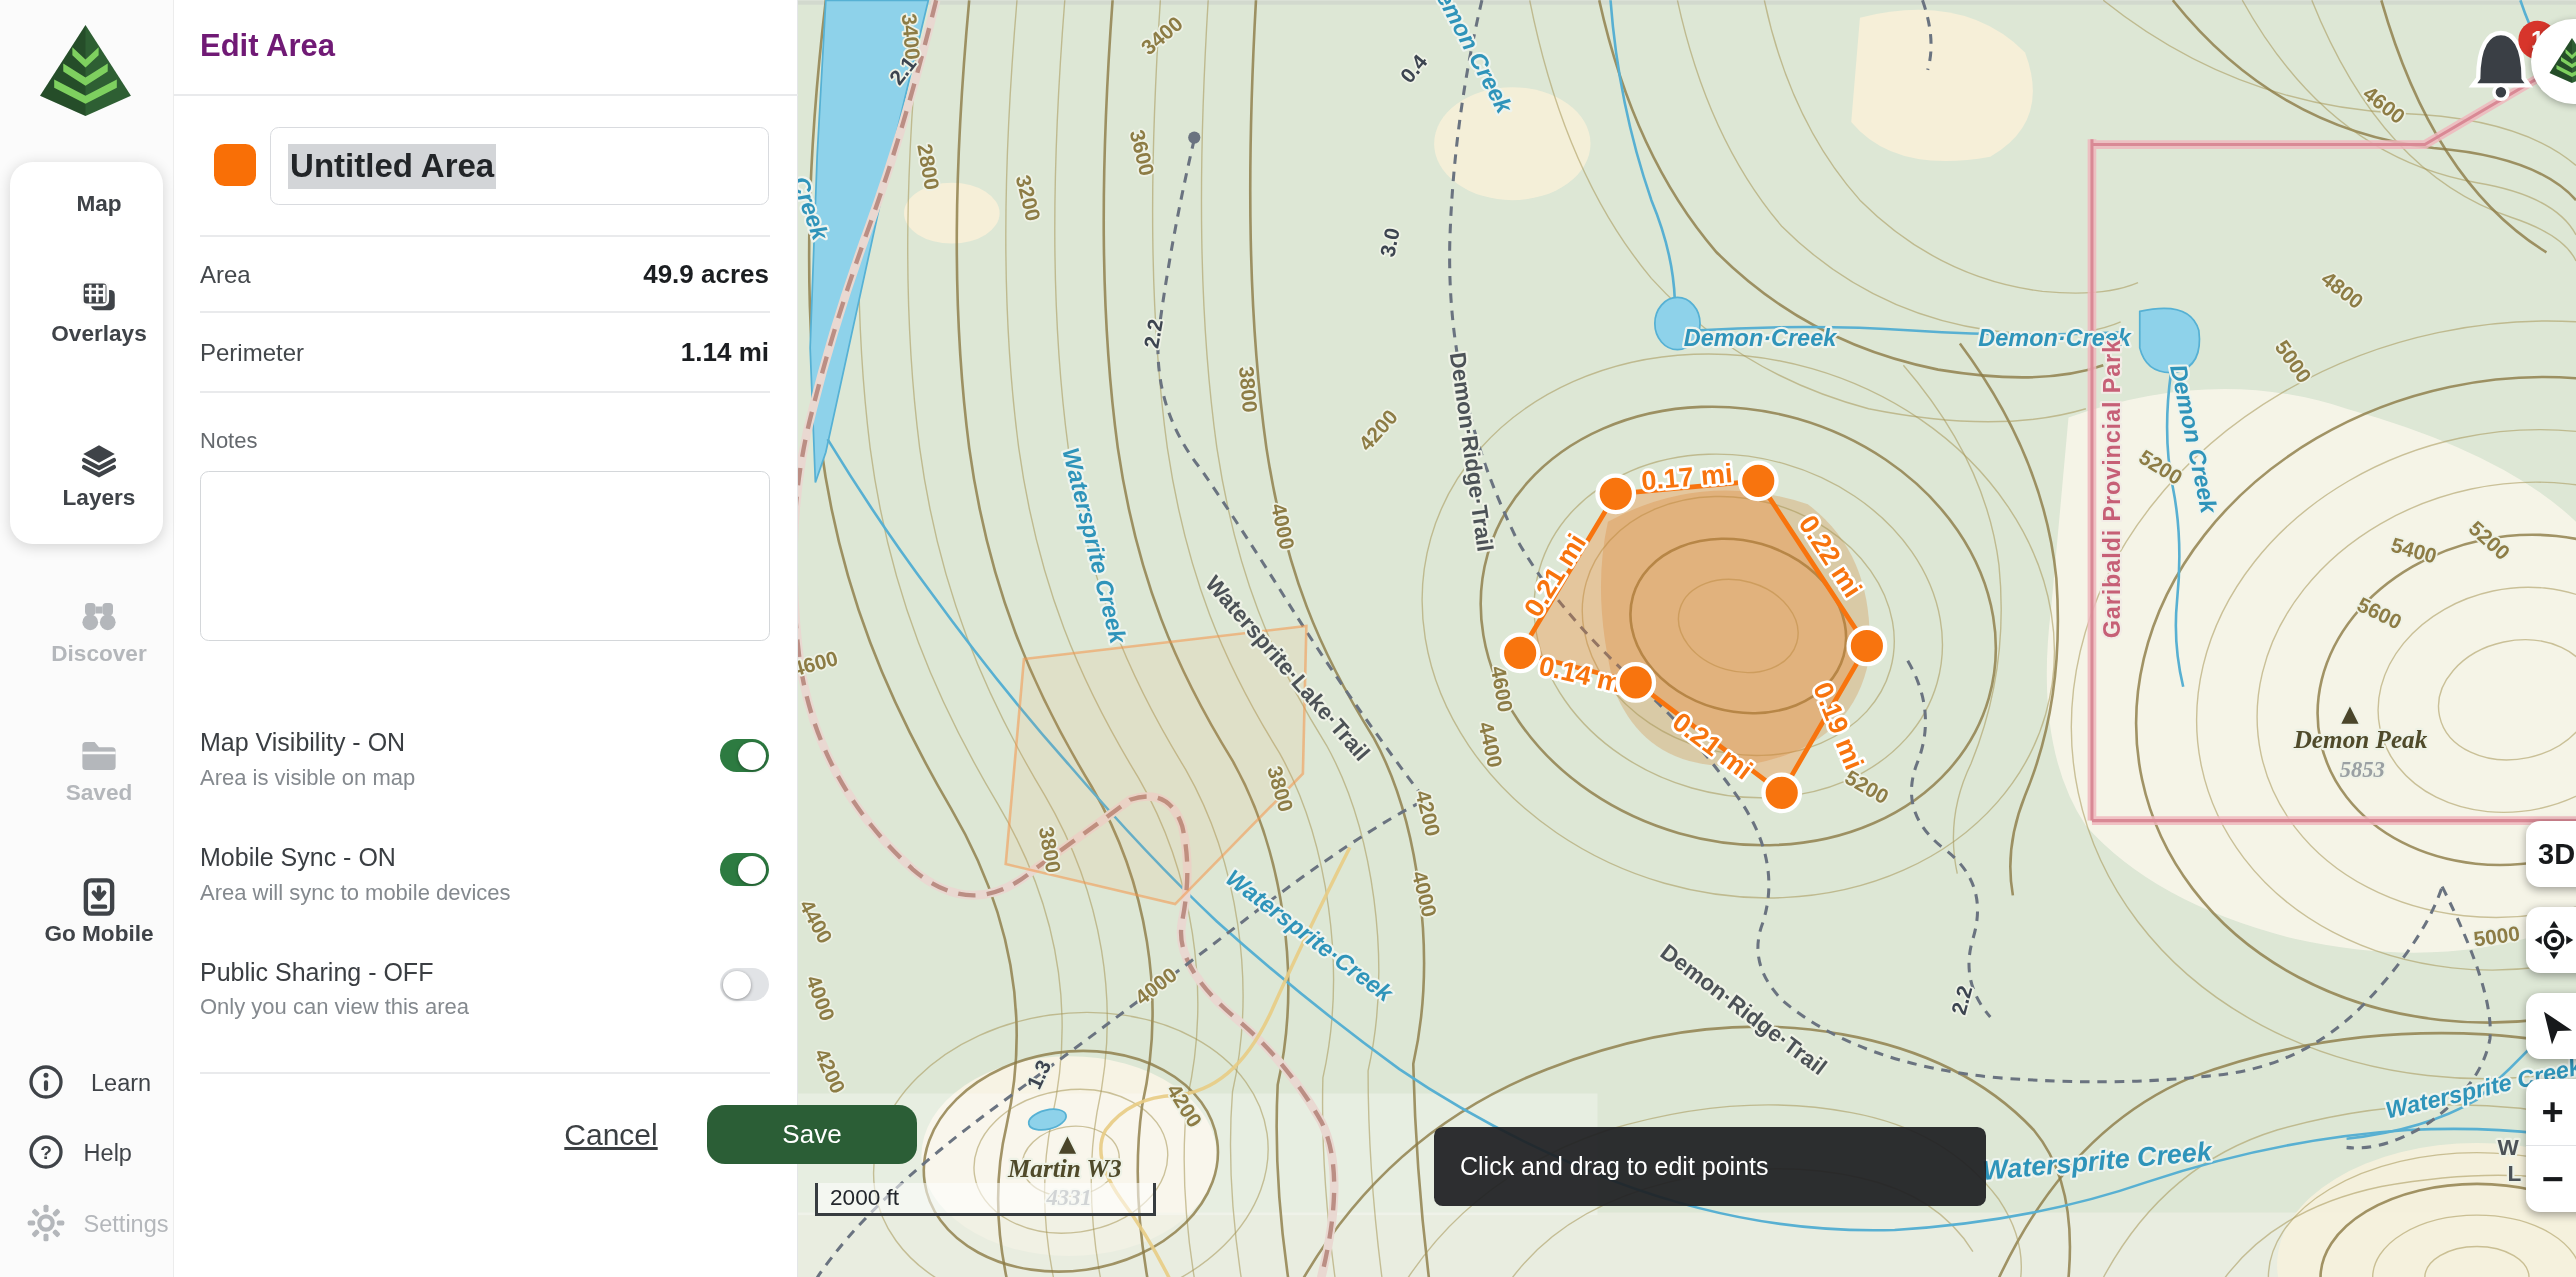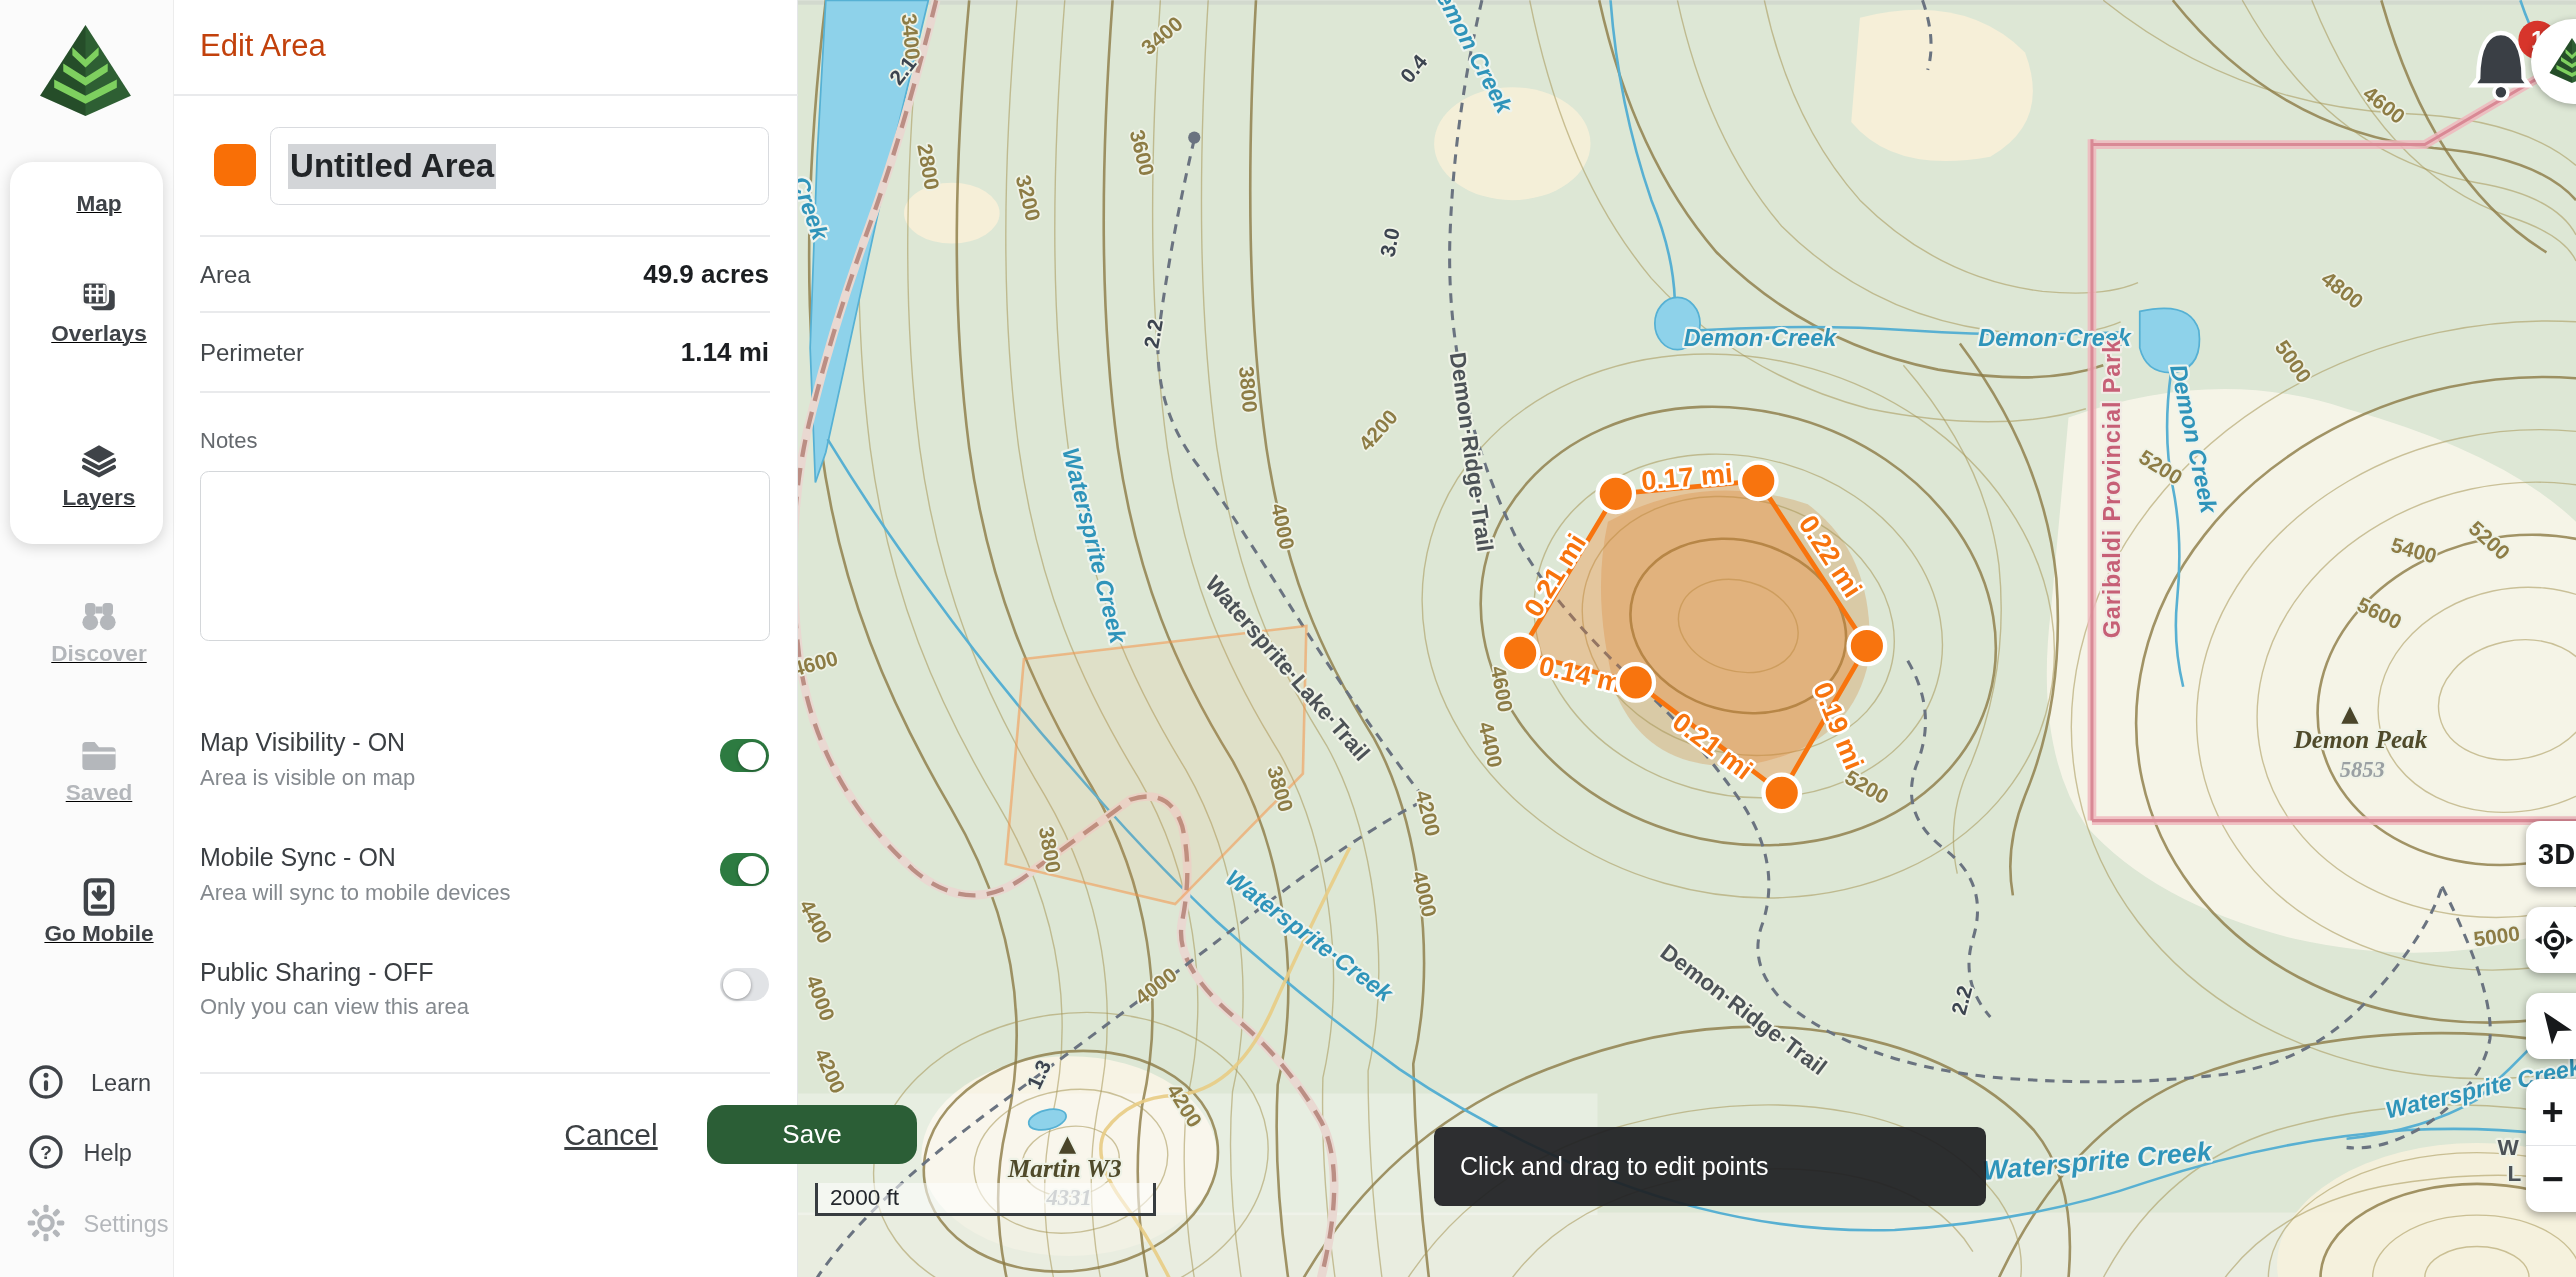--- a/index.html
+++ b/index.html
@@ -51,21 +51,21 @@
              box-shadow:0 2.6px 8.7px rgba(0,0,0,.35);}
   #zoomstack .zbtn{position:absolute;left:0;width:100%;height:66px;font-size:38px;font-weight:700;
                    color:#17191b;display:flex;align-items:center;padding-left:15.6px;}
   #zoomstack .zdiv{position:absolute;left:0;top:66px;width:100%;height:1.3px;background:#e1e3e6;}
   #bell{left:2466px;top:19px;width:96px;height:96px;}
   #avatar-circle{left:2531px;top:19px;width:85px;height:85px;border-radius:50%;background:#fff;
                  box-shadow:0 1.7px 7px rgba(0,0,0,.3);}
 
   
   #panel{left:174px;top:0;width:624px;height:1278px;background:#fff;border-right:1.7px solid #e4e6e8;}
-  #panel-title{left:26px;top:28px;font-size:31px;font-weight:400;color:#c2410c;}
+  #panel-title{left:26px;top:28px;font-size:31px;font-weight:700;color:#701a75;}
   .pdiv{left:0;width:624px;height:1.7px;background:#e9eaec;}
   .pdiv-inset{left:26px;width:570px;height:1.7px;background:#e9eaec;}
   #swatch{left:40px;top:144px;width:42px;height:42px;border-radius:10.4px;background:#f96f06;}
   #name-input{left:96px;top:127px;width:499px;height:78px;border:1.7px solid #d9dbdf;border-radius:8.7px;
               display:flex;align-items:center;padding-left:17.4px;font-size:33px;font-weight:700;color:#222528;}
   #name-input .sel{background:#d3d5d8;padding:3.5px 1.7px;}
   .stat-label{left:26px;font-size:24px;color:#43474b;}
   .stat-value{right:28px;font-size:26px;font-weight:700;color:#1b1e21;}
   #notes-label{left:26px;top:428px;font-size:22px;color:#65696e;}
   #notes-area{left:26px;top:471px;width:570px;height:170px;border:1.7px solid #d4d7da;border-radius:8.7px;
@@ -79,21 +79,21 @@
   .toggle.on .knob{left:18px;}
   #cancel-btn{left:363px;top:1105px;width:148px;height:59px;font-size:30px;color:#3c4043;
               display:flex;align-items:center;justify-content:center;cursor:pointer;text-decoration:underline;}
   #save-btn{left:533px;top:1105px;width:210px;height:59px;background:#2b5e36;border-radius:18px;
             color:#fff;font-size:26px;display:flex;align-items:center;justify-content:center;cursor:pointer;}
 
   
   #sidebar{left:0;top:0;width:174px;height:1278px;background:#fbfbfb;border-right:1.7px solid #ececec;}
   #navcard{left:10.4px;top:162px;width:153px;height:382px;background:#fff;border-radius:22.6px;
            box-shadow:0 2.6px 14px rgba(0,0,0,.16);}
-  .side-item{left:0;width:198px;text-align:center;text-decoration:underline;}
+  .side-item{left:0;width:198px;text-align:center;}
   .side-label{font-size:22.6px;font-weight:700;color:#3f4348;}
   .side-label.gray{color:#b4b7bb;}
   .side-icon{display:inline-block;width:42px;height:42px;}
   .foot-item{left:26px;display:flex;align-items:center;gap:15.6px;font-size:23.5px;color:#3f4348;}
   .foot-item.gray{color:#b4b7bb;}
 </style>
 </head>
 <body>
 
 <div id="app">

